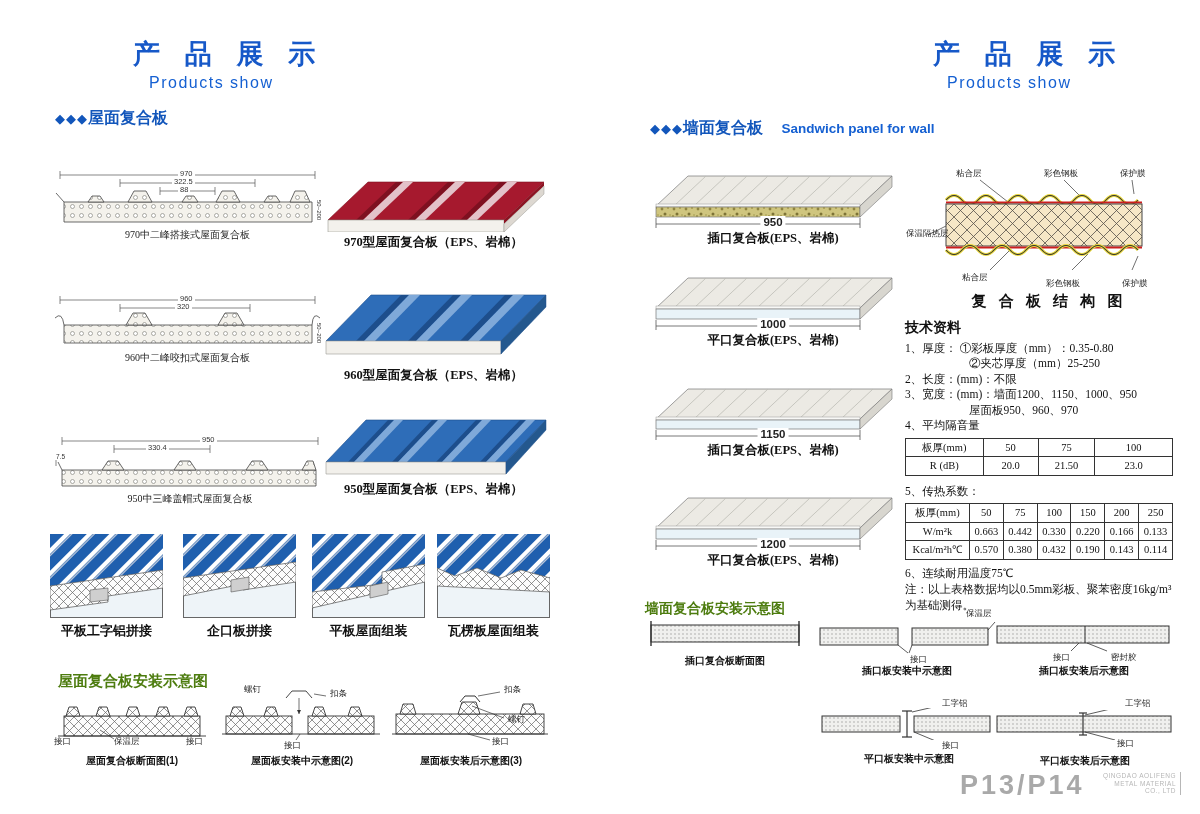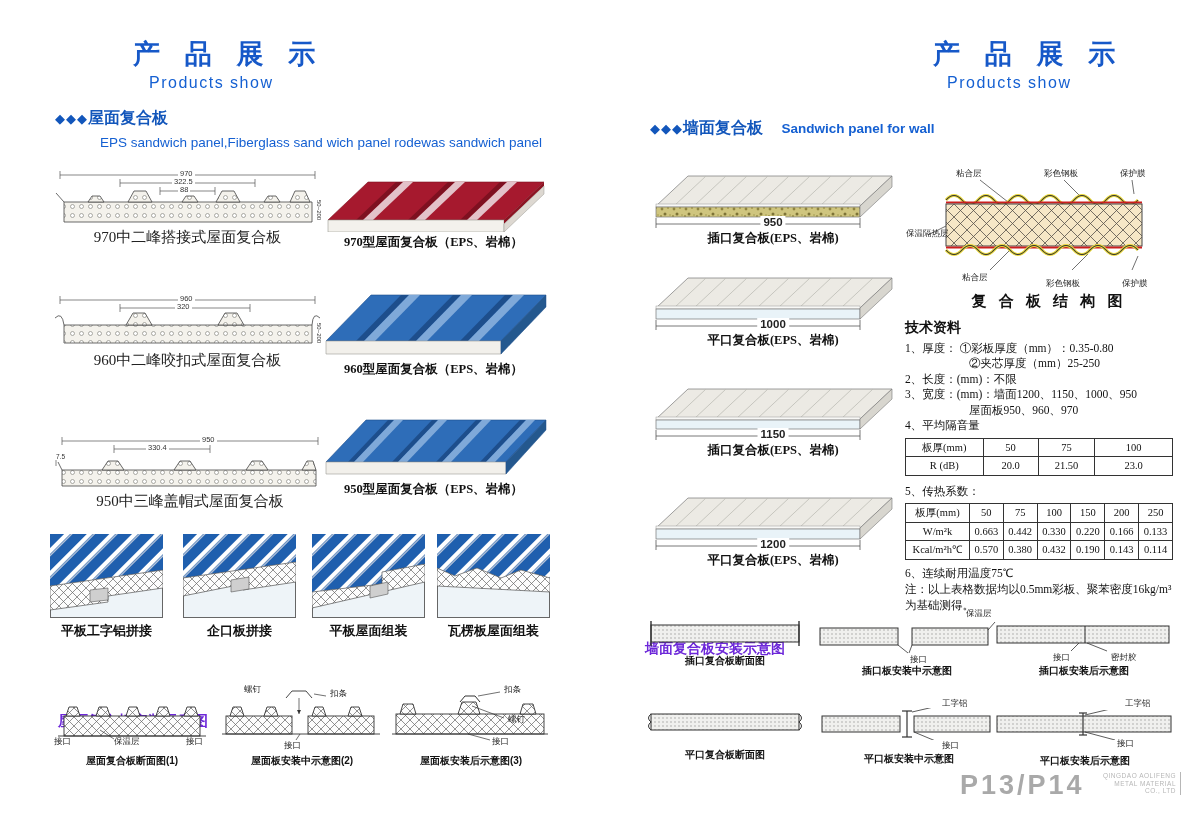--- a/index.html
+++ b/index.html
@@ -8,25 +8,25 @@
   .abs{position:absolute;}
   
   .hd-title{font-family:"Liberation Serif",serif;font-weight:bold;font-size:27px;
             letter-spacing:9px;color:#1658c8;white-space:nowrap;}
   .hd-sub{font-size:16px;letter-spacing:1.5px;color:#1560d2;white-space:nowrap;}
   
   .sec-dia{color:#1256bb;font-size:13px;letter-spacing:1px;}
   .sec-title{color:#1256bb;font-weight:bold;font-size:16px;}
   .sec-sub{color:#1560d2;font-size:13.5px;white-space:nowrap;}
   
-  .cap-sm{font-family:"Liberation Serif",serif;font-size:15px;color:#222;text-align:center;white-space:nowrap;}
+  .cap-sm{font-family:"Liberation Serif",serif;font-size:10px;color:#222;text-align:center;white-space:nowrap;}
   .cap-md{font-family:"Liberation Serif",serif;font-weight:bold;font-size:12.5px;color:#111;text-align:center;white-space:nowrap;}
   .cap-bold{font-weight:bold;font-size:13px;color:#111;text-align:center;white-space:nowrap;}
   .cap-tiny{font-weight:bold;font-size:10px;color:#111;text-align:center;white-space:nowrap;}
-  .blk-title{font-weight:bold;font-size:15px;color:#6d28d9;white-space:nowrap;margin-top:40px;}
+  .blk-title{font-weight:bold;font-size:15px;color:#4d7c0f;white-space:nowrap;}
   
   .dimnum{position:absolute;font-size:7.5px;color:#333;background:#fff;padding:0 2px;white-space:nowrap;}
   .dimnum-lg{position:absolute;font-weight:bold;font-size:11.5px;color:#222;background:#fff;padding:0 3px;white-space:nowrap;}
   .dlabel{position:absolute;font-size:8.5px;color:#222;white-space:nowrap;}
   .rot90{transform:rotate(90deg);transform-origin:left top;}
   
   .tech{font-family:"Liberation Serif",serif;font-size:11.5px;color:#111;line-height:15.5px;}
   .tech .t-title{font-weight:bold;font-size:14px;margin:0 0 5px 0;font-family:"Liberation Sans",sans-serif;}
   .tech .ind{padding-left:64px;}
   .tech table{border-collapse:collapse;margin:4px 0 2px 0;}
@@ -77,21 +77,20 @@
     </defs>
   </svg>
 
   <div class="abs" style="left:133px;top:36px;">
     <div class="hd-title">产 品 展 示</div>
     <div class="hd-sub" style="margin:2px 0 0 16px;">Products show</div>
   </div>
 
   <div class="abs" style="left:55px;top:108px;">
     <span class="sec-dia">◆◆◆</span><span class="sec-title">屋面复合板</span>
-    <div class="sec-sub" style="margin:6px 0 0 45px;">EPS sandwich panel,Fiberglass sand wich panel rodewas  sandwich panel</div>
   </div>
 
   <div class="abs" style="left:50px;top:166px;width:275px;height:80px;">
     <svg width="275" height="60" viewBox="0 0 275 60">
       <g stroke="#555" stroke-width="0.7">
         <line x1="10" y1="9" x2="265" y2="9"></line>
           <line x1="10" y1="5" x2="10" y2="13"></line>
           <line x1="265" y1="5" x2="265" y2="13"></line>
         <line x1="70" y1="17" x2="205" y2="17"></line>
           <line x1="70" y1="13" x2="70" y2="21"></line>
@@ -193,21 +192,21 @@
         <polygon points="40,58 85,12 93,12 48,58" fill="#1d4e8c"></polygon>
         <polygon points="48,58 93,12 104,12 59,58" fill="#7fa9d9"></polygon>
         <polygon points="92,58 137,12 145,12 100,58" fill="#1d4e8c"></polygon>
         <polygon points="100,58 145,12 156,12 111,58" fill="#7fa9d9"></polygon>
         <polygon points="144,58 189,12 197,12 152,58" fill="#1d4e8c"></polygon>
         <polygon points="152,58 197,12 208,12 163,58" fill="#7fa9d9"></polygon>
       </g>
       <polygon points="10,58 185,58 185,71 10,71" fill="#f2f0eb" stroke="#9a9a94" stroke-width="0.6"></polygon>
       <polygon points="185,58 230,12 230,24 185,71" fill="#24588e" stroke="#1d4e8c" stroke-width="0.5"></polygon>
     </svg>
-    <div class="cap-md" style="position:absolute;left:0;top:78px;width:235px;">960型屋面复合板（EPS、岩棉）</div>
+    <div class="cap-md" style="position:absolute;left:0;top:84px;width:235px;">960型屋面复合板（EPS、岩棉）</div>
   </div>
 
   <div class="abs" style="left:316px;top:408px;width:235px;height:92px;">
     <svg width="235" height="70" viewBox="0 0 235 70">
       <polygon points="10,54 50,12 230,12 190,54" fill="#2e6db8" stroke="#1d4e8c" stroke-width="0.6"></polygon>
       <g>
         <polygon points="32,54 72,12 78,12 38,54" fill="#1d4e8c"></polygon>
         <polygon points="38,54 78,12 87,12 47,54" fill="#7fa9d9"></polygon>
         <polygon points="76,54 116,12 122,12 82,54" fill="#1d4e8c"></polygon>
         <polygon points="82,54 122,12 131,12 91,54" fill="#7fa9d9"></polygon>
@@ -559,28 +558,20 @@
       <rect x="2" y="6" width="172" height="17" fill="url(#finedot)" stroke="#333" stroke-width="1"></rect>
       <line x1="90" y1="6" x2="90" y2="23" stroke="#333" stroke-width="1"></line>
       <line x1="84" y1="23" x2="76" y2="31" stroke="#333" stroke-width="0.8"></line>
       <line x1="92" y1="23" x2="112" y2="31" stroke="#333" stroke-width="0.8"></line>
     </svg>
     <span class="dlabel" style="left:58px;top:40px;">接口</span>
     <span class="dlabel" style="left:116px;top:40px;">密封胶</span>
     <div class="cap-tiny" style="position:absolute;left:0;top:52px;width:178px;">插口板安装后示意图</div>
   </div>
 
-  <div class="abs" style="left:645px;top:708px;width:160px;height:56px;">
-    <svg width="160" height="28" viewBox="0 0 160 28">
-      <rect x="6" y="6" width="148" height="16" fill="url(#finedot)" stroke="#333" stroke-width="1"></rect>
-      <path d="M6,6 q-5,4 0,8 q-5,4 0,8" fill="none" stroke="#333" stroke-width="1"></path>
-      <path d="M154,6 q5,4 0,8 q5,4 0,8" fill="none" stroke="#333" stroke-width="1"></path>
-    </svg>
-    <div class="cap-tiny" style="position:absolute;left:0;top:40px;width:160px;">平口复合板断面图</div>
-  </div>
 
   <div class="abs" style="left:820px;top:700px;width:178px;height:68px;">
     <span class="dlabel" style="left:122px;top:-2px;">工字铝</span>
     <svg class="abs" style="left:0;top:8px;" width="178" height="32" viewBox="0 0 178 32">
       <rect x="2" y="8" width="78" height="16" fill="url(#finedot)" stroke="#333" stroke-width="1"></rect>
       <rect x="94" y="8" width="76" height="16" fill="url(#finedot)" stroke="#333" stroke-width="1"></rect>
       <line x1="87" y1="3" x2="87" y2="29" stroke="#333" stroke-width="1.2"></line>
       <line x1="82" y1="3" x2="92" y2="3" stroke="#333" stroke-width="1.2"></line>
       <line x1="82" y1="29" x2="92" y2="29" stroke="#333" stroke-width="1.2"></line>
       <line x1="92" y1="4" x2="118" y2="-2" stroke="#333" stroke-width="0.8"></line>

